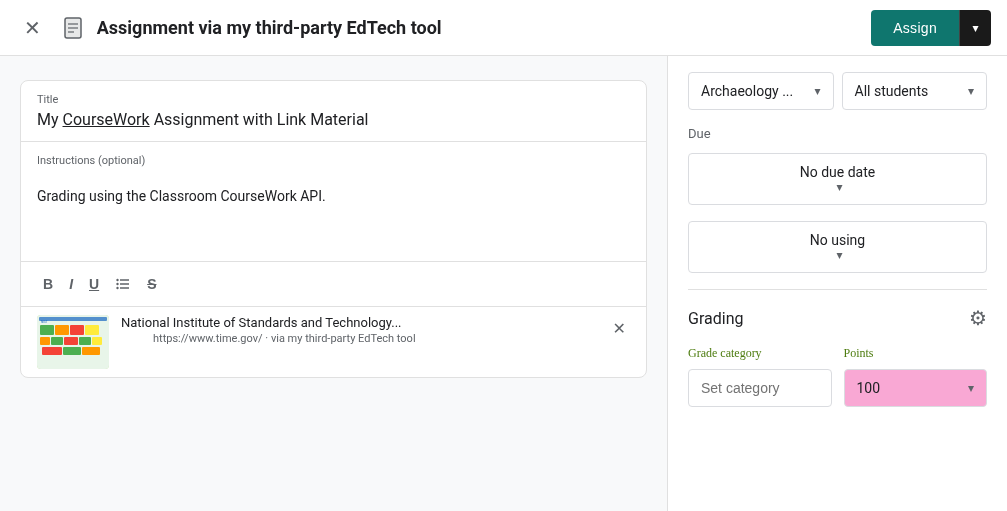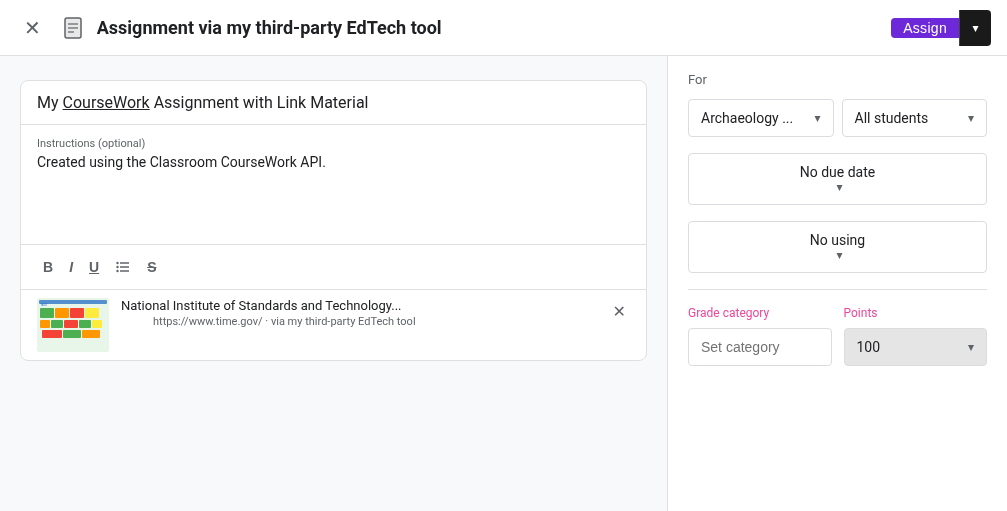--- a/index.html
+++ b/index.html
@@ -47,25 +47,25 @@
       font-size: 18px;
       color: #202124;
       flex: 1;
       font-weight: 700;
     }
     .assign-btn-group {
       display: flex;
       align-items: center;
     }
     .assign-btn {
-      background: #6d28d9;
+      background: #0f766e;
       color: #fff;
       border: none;
-      padding: 0 12px;
-      height: 20px;
+      padding: 0 22px;
+      height: 36px;
       border-radius: 4px 0 0 4px;
       font-size: 14px;
       font-weight: 500;
       cursor: pointer;
       letter-spacing: 0.3px;
     }
     .assign-dropdown-btn {
       background: #1a1a1a;
       color: #fff;
       border: none;
@@ -116,21 +116,21 @@
     }
     .title-value u { text-decoration: underline; }
     .instructions-section {
       padding: 12px 16px;
       border-bottom: 1px solid #e0e0e0;
       min-height: 120px;
     }
     .instructions-label {
       font-size: 11px;
       color: #5f6368;
-      margin-bottom: 4px;
+      margin-bottom: 21px;
     }
     .instructions-text {
       font-size: 14px;
       color: #202124;
     }
     .toolbar {
       padding: 8px 16px;
       display: flex;
       align-items: center;
       gap: 4px;
@@ -264,22 +264,23 @@
     .grading-row {
       display: flex;
       align-items: flex-start;
       gap: 12px;
     }
     .grading-col {
       flex: 1;
     }
     .grading-col-label {
       font-size: 12px;
-      color: #ec4899;
+      color: #4d7c0f;
       margin-bottom: 8px;
+      font-family: Liberation Serif, serif;
     }
     .set-category-btn {
       border: 1px solid #dadce0;
       border-radius: 4px;
       padding: 10px 12px;
       font-size: 14px;
       color: #737373;
       background: #fff;
       cursor: pointer;
       width: 100%;
@@ -288,21 +289,21 @@
     .points-dropdown {
       border: 1px solid #dadce0;
       border-radius: 4px;
       padding: 10px 12px;
       display: flex;
       align-items: center;
       justify-content: space-between;
       cursor: pointer;
       font-size: 14px;
       color: #202124;
-      background: #e5e5e5;
+      background: #f9a8d4;
     }
   </style>
 </head>
 <body>
 
 <div class="top-bar">
   <button class="close-btn">✕</button>
   <div class="doc-icon">
     <svg width="24" height="24" viewBox="0 0 24 24" fill="none">
       <rect x="4" y="2" width="16" height="20" rx="2" fill="#5f6368" opacity="0.15"></rect>
@@ -320,26 +321,27 @@
     </button>
   </div>
 </div>
 
 <div class="main-content">
 
   <div class="left-panel">
     <div class="assignment-card">
 
       <div class="title-section">
+        <div class="field-label">Title</div>
         <div class="title-value">My <u>CourseWork</u> Assignment with Link Material</div>
       </div>
 
       <div class="instructions-section">
         <div class="instructions-label">Instructions (optional)</div>
-        <div class="instructions-text">Created using the Classroom CourseWork API.</div>
+        <div class="instructions-text">Grading using the Classroom CourseWork API.</div>
       </div>
 
       <div class="toolbar">
         <button class="toolbar-btn" style="font-weight:bold;">B</button>
         <button class="toolbar-btn toolbar-italic">I</button>
         <button class="toolbar-btn toolbar-underline">U</button>
         <button class="toolbar-btn">
           <svg width="16" height="16" viewBox="0 0 16 16">
             <line x1="5" y1="4" x2="14" y2="4" stroke="#5f6368" stroke-width="1.5"></line>
             <line x1="5" y1="8" x2="14" y2="8" stroke="#5f6368" stroke-width="1.5"></line>
@@ -381,44 +383,48 @@
           <div class="attachment-url">https://www.time.gov/ · via my third-party EdTech tool</div>
         </div>
         <button class="attachment-close">✕</button>
       </div>
 
     </div>
   </div>
 
   <div class="right-panel">
 
-    <div class="section-label">For</div>
     <div class="dropdown-row">
       <div class="dropdown-field">
         <span>Archaeology ...</span>
         <span class="dropdown-arrow">▾</span>
       </div>
       <div class="dropdown-field">
         <span>All students</span>
         <span class="dropdown-arrow">▾</span>
       </div>
     </div>
 
+    <div class="section-label">Due</div>
     <div class="full-dropdown">
       <span>No due date</span>
       <span class="dropdown-arrow">▾</span>
     </div>
 
     <div class="full-dropdown">
       <span>No using</span>
       <span class="dropdown-arrow">▾</span>
     </div>
 
     <hr class="divider">
 
+    <div class="right-section-title">
+      <span>Grading</span>
+      <span class="gear-icon">⚙</span>
+    </div>
 
     <div class="grading-row">
       <div class="grading-col">
         <div class="grading-col-label">Grade category</div>
         <button class="set-category-btn">Set category</button>
       </div>
       <div class="grading-col">
         <div class="grading-col-label">Points</div>
         <div class="points-dropdown">
           <span>100</span>

